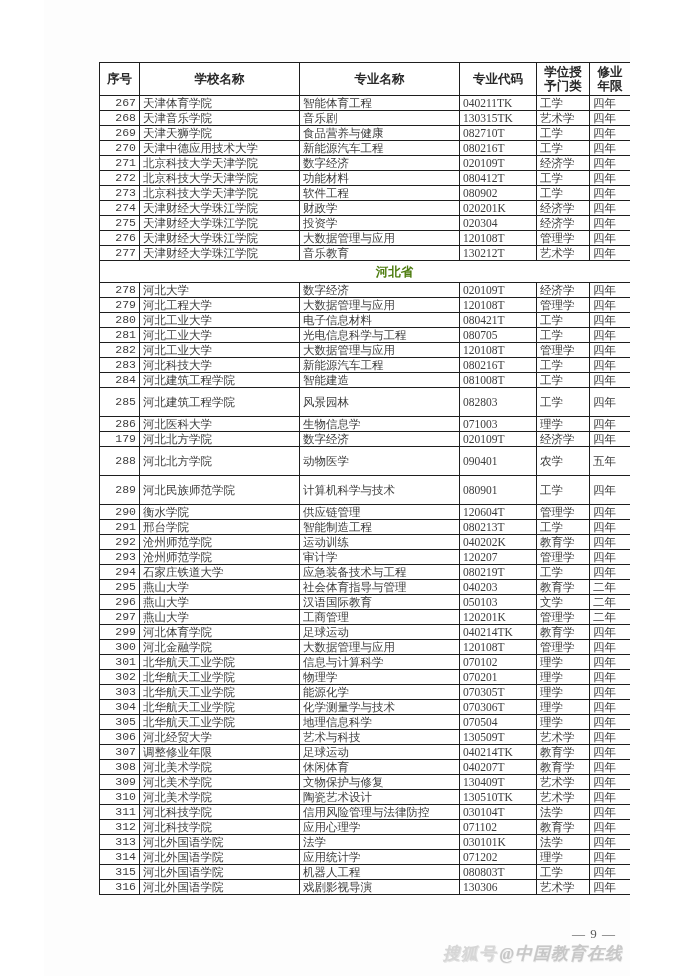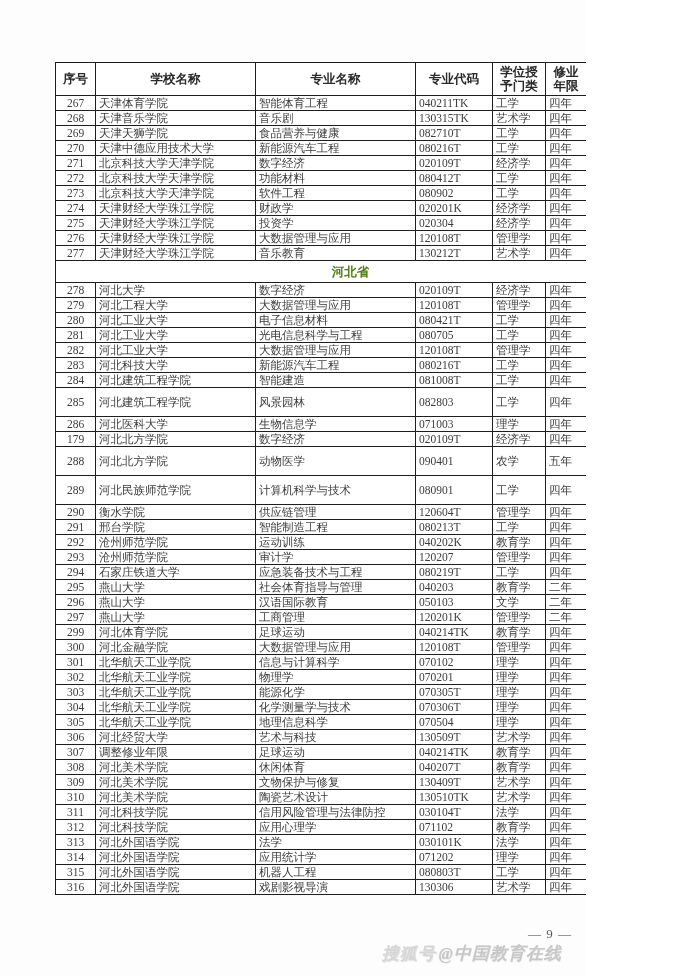--- a/index.html
+++ b/index.html
@@ -2,21 +2,21 @@
 <html><head>
 <meta charset="utf-8">
 <style>
   html,body{margin:0;padding:0;}
   body{
     width:690px;height:976px;
     background:#ffffff;
     font-family:"Liberation Serif","DejaVu Serif",serif;
   }
   .page{
-    position:relative;width:586px;height:976px;background:#fdfdfd;overflow:hidden;
+    position:relative;width:586px;height:976px;background:#fdfdfd;overflow:hidden;margin-left:44px;
   }
   table.majors{
     position:absolute;left:55px;top:62px;width:590px;
     border-collapse:collapse;table-layout:fixed;
     background:#fff;
   }
   table.majors th, table.majors td{
     border:1.5px solid #1e1e1e;
     font-size:11.5px;
     color:#3c3c3c;
@@ -27,32 +27,32 @@
     word-break:break-all;
   }
   table.majors th{
     font-weight:bold;
     color:#2a2a2a;
     text-align:center;
     font-size:12.5px;
     padding:2px 1px;
     white-space:pre-line;
   }
-  td.col-no{text-align:center;}
+  td.col-no{text-align:right;font-family:Liberation Mono, monospace;}
   tr.data-row td{height:14px;}
   tr.section-row td{
     text-align:center;font-weight:bold;font-size:12.5px;
     color:#4d7c0f;height:21px;
   }
   .page-number{
     position:absolute;top:926px;right:14px;
     font-size:13px;color:#5a5a5a;letter-spacing:1px;
   }
   .watermark{
-    position:absolute;top:942px;right:24px;
+    position:absolute;top:942px;right:7px;
     font-size:17px;font-style:italic;font-weight:bold;
     color:#c7c7c7;
     text-shadow:0.5px 0.5px 0 #efefef, -0.5px -0.5px 0 #e9e9e9;
     letter-spacing:1px;
     white-space:nowrap;
   }
   .watermark .logo{
     color:#d6d6d6;
     text-shadow:1px 1px 0 #e4e4e4;
     margin-right:3px;

